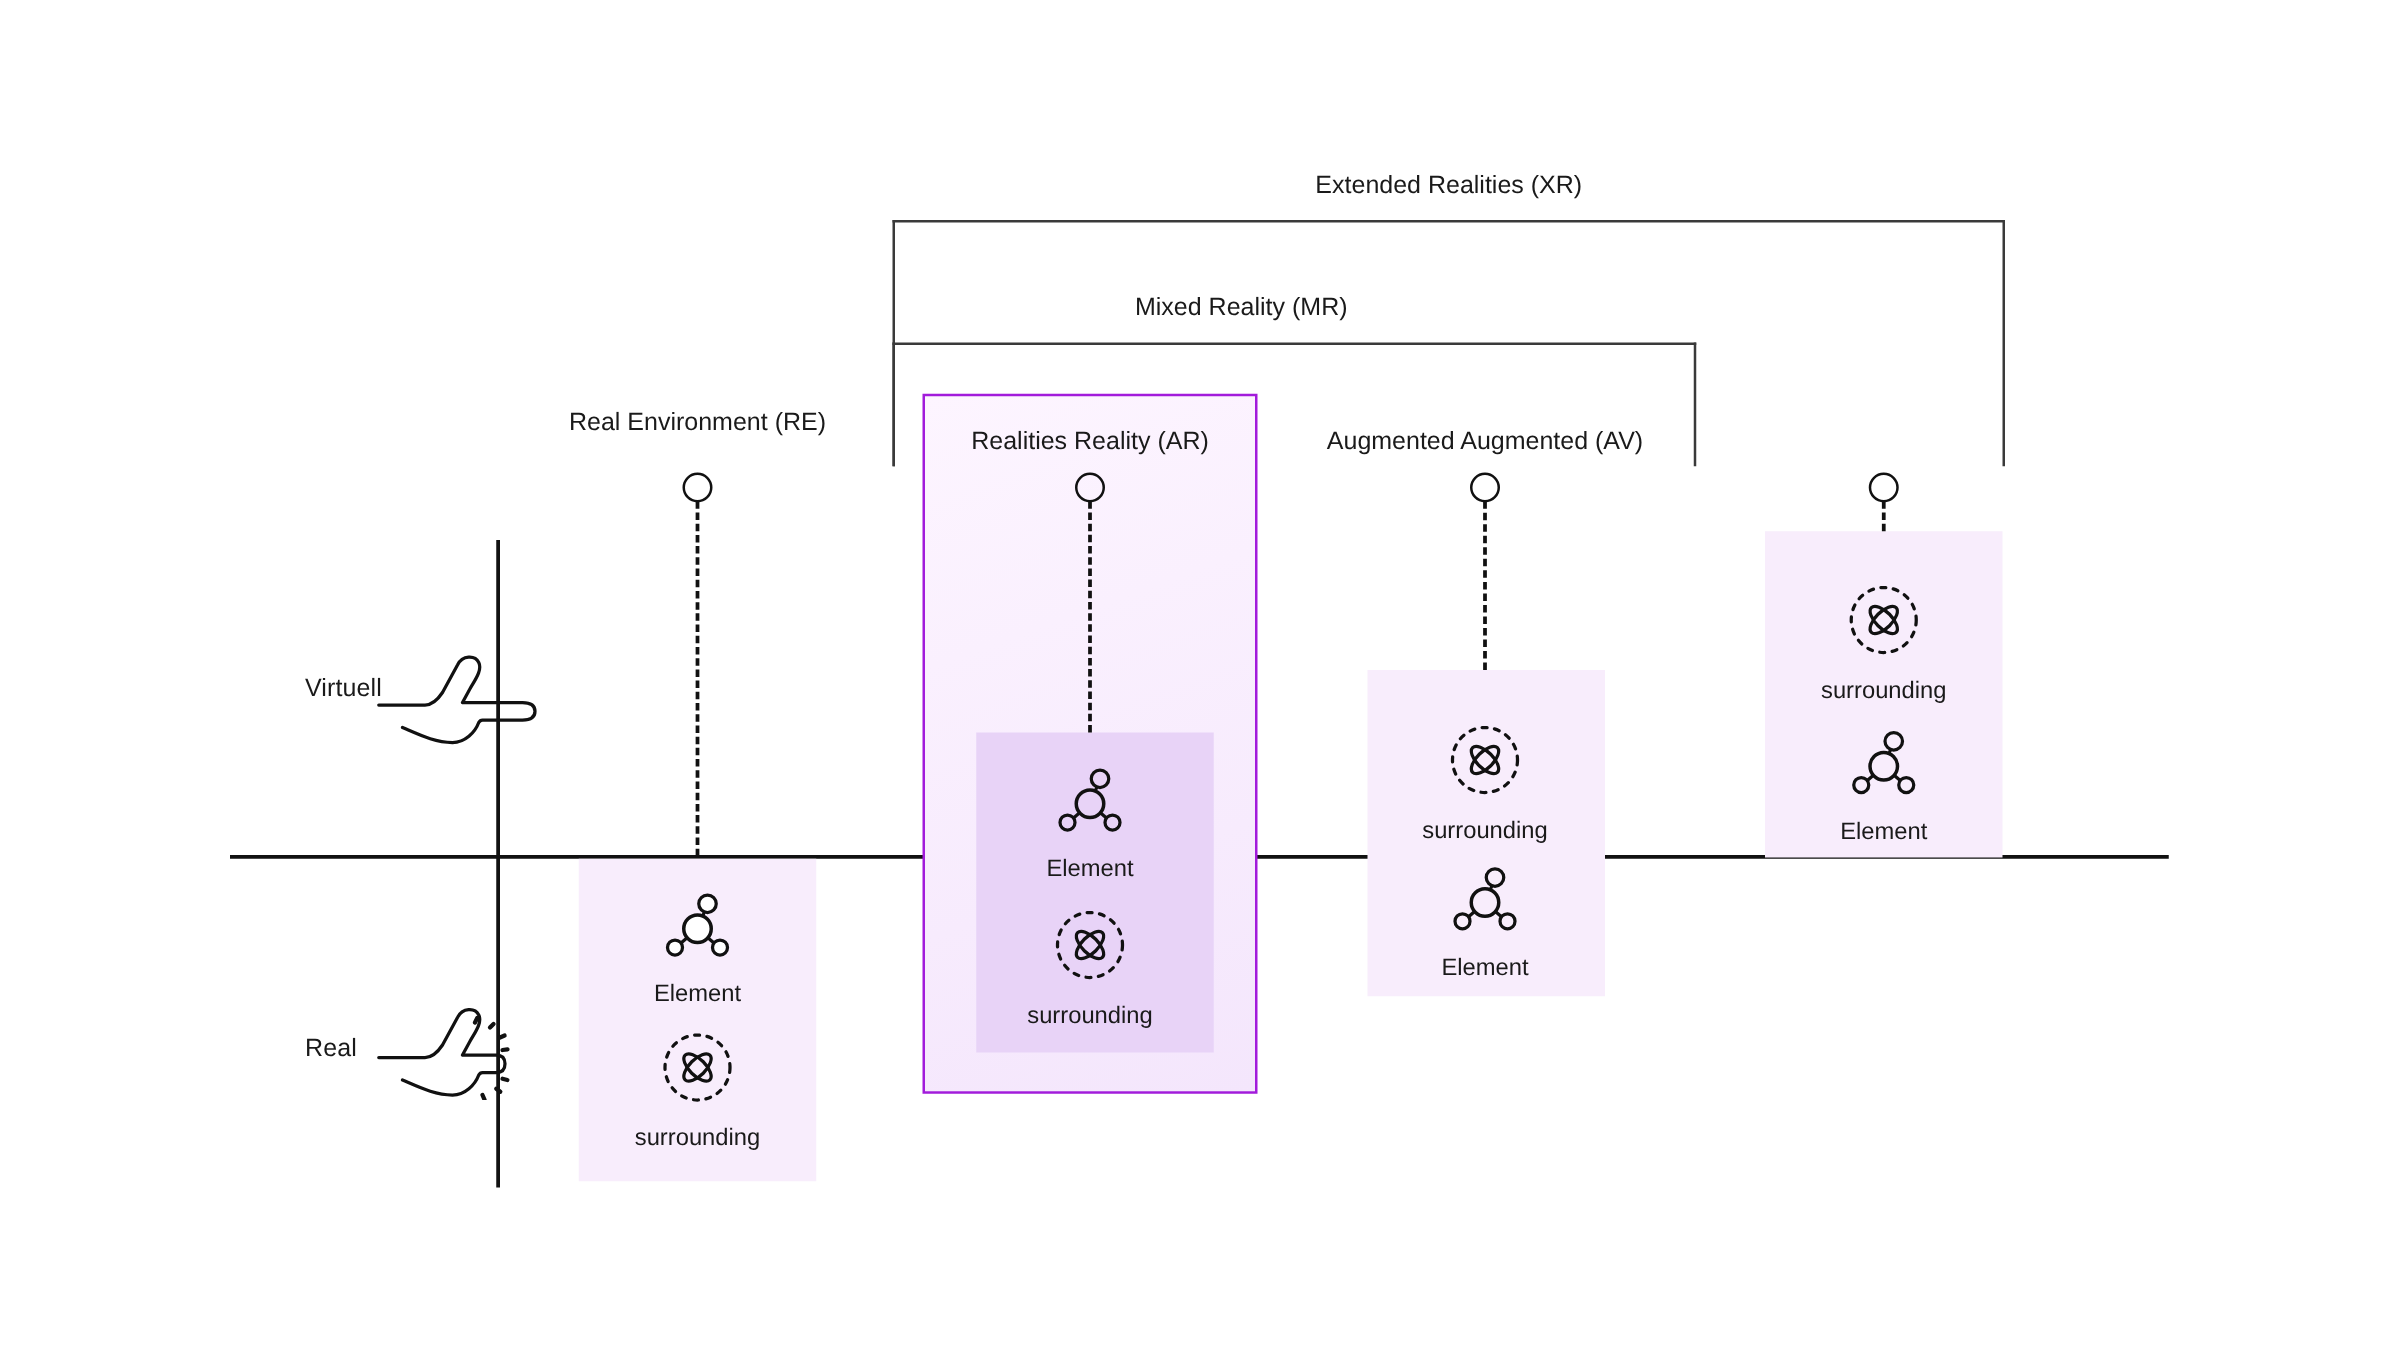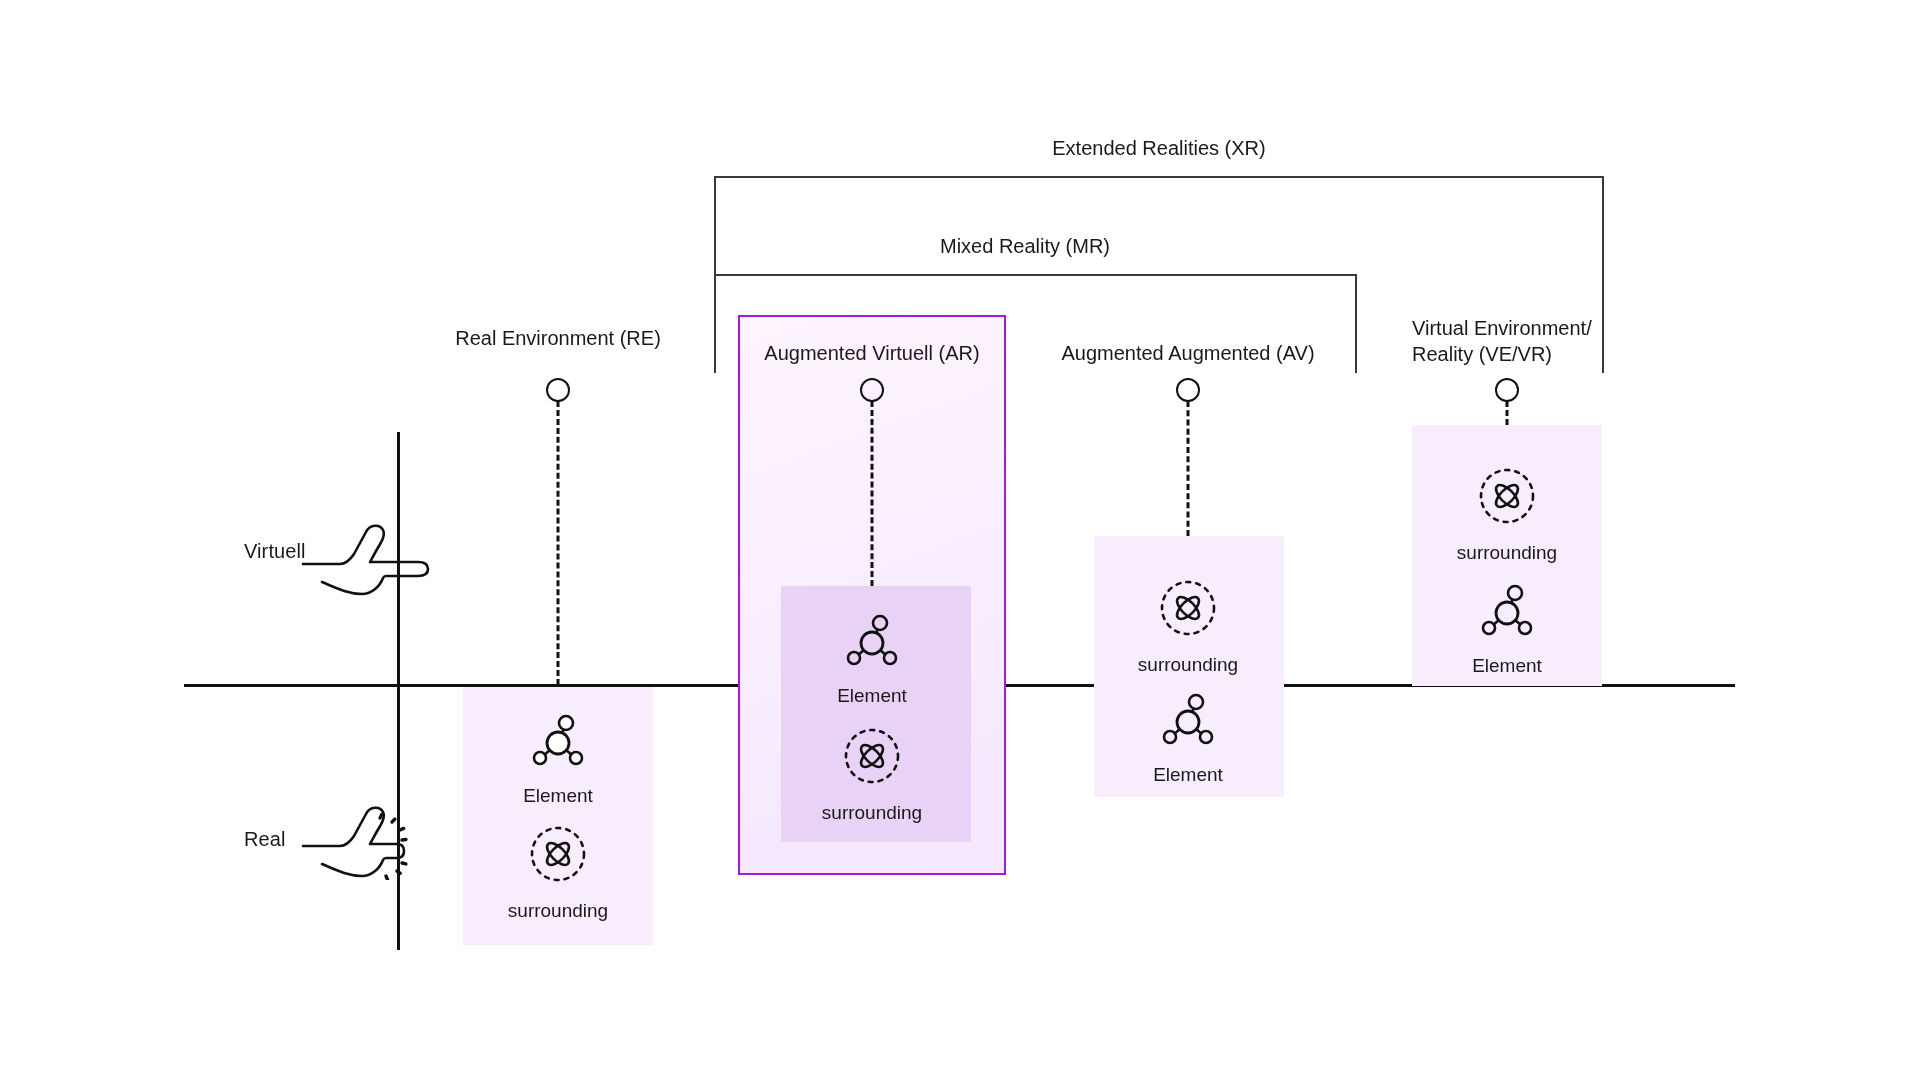--- a/index.html
+++ b/index.html
@@ -140,21 +140,21 @@
 </style>
 </head>
 <body>
 
 <div id="stage">
 
   <div class="bracket" style="left:714px; top:176px; width:890px; height:197px;"></div>
   <div class="bracket-label" style="left:1159px; top:137px;">Extended Realities (XR)</div>
 
   <div class="bracket" style="left:714px; top:274px; width:643px; height:99px;"></div>
-  <div class="bracket-label" style="left:1025px; top:235px;">Mixed Reality (MR)</div>
+  <div class="bracket-label" style="left:993px; top:235px;">Mixed Reality (MR)</div>
 
   <div class="axis-h"></div>
   <div class="axis-v"></div>
 
   <div class="side-label virtuell">Virtuell</div>
   <div class="hand-wrap virtuell">
     <svg width="130" height="80" viewBox="0 0 130 80">
       <path d="M3,46 L40,46 C46,46 50,42 54,36 L66,14 C70,6 80,6 83,12 C86,18 80,26 76,33 L70,44 L118,44 C125,44 128,47 128,51 C128,55 125,58 118,58 L86,58 C86,58 84,58 83,60 C80,68 72,76 62,76 C48,76 36,70 22,64" fill="none" stroke="#111111" stroke-width="2.6" stroke-linecap="round" stroke-linejoin="round"></path>
     </svg>
   </div>
@@ -210,21 +210,21 @@
         <circle cx="30" cy="30" r="26" fill="none" stroke="#111" stroke-width="2.6" stroke-dasharray="4 6" stroke-linecap="round"></circle>
         <g fill="none" stroke="#111" stroke-width="2.6" stroke-linecap="round">
           <ellipse cx="30" cy="30" rx="6.5" ry="14" transform="rotate(45 30 30)"></ellipse>
           <ellipse cx="30" cy="30" rx="6.5" ry="14" transform="rotate(-45 30 30)"></ellipse>
         </g>
       </svg>
     </span>
     <span class="caption">surrounding</span>
   </div>
 
-  <div class="col-title" style="left:872px; top:340px;">Augmented Virtuell (AR)</div>
+  <div class="col-title" style="left:872px; top:340px;">Realities Reality (AR)</div>
   <div class="head-circle" style="left:872px; top:378px;"></div>
   <div class="stem" style="left:872px; top:401px; height:185px;"></div>
 
   <div class="icon-group" style="left:872px; top:613px;">
     <span class="glyph">
       <svg width="54" height="56" viewBox="0 0 54 56">
         <line x1="27" y1="30" x2="34" y2="13" stroke="#111" stroke-width="2.6"></line>
         <line x1="27" y1="30" x2="12" y2="43" stroke="#111" stroke-width="2.6"></line>
         <line x1="27" y1="30" x2="42" y2="43" stroke="#111" stroke-width="2.6"></line>
         <circle cx="27" cy="30" r="11" fill="#e8d3f7" stroke="#111" stroke-width="2.8"></circle>
@@ -274,22 +274,20 @@
         <line x1="27" y1="30" x2="42" y2="43" stroke="#111" stroke-width="2.6"></line>
         <circle cx="27" cy="30" r="11" fill="#f8edfc" stroke="#111" stroke-width="2.8"></circle>
         <circle cx="35" cy="10" r="7" fill="#f8edfc" stroke="#111" stroke-width="2.6"></circle>
         <circle cx="9" cy="45" r="6" fill="#f8edfc" stroke="#111" stroke-width="2.6"></circle>
         <circle cx="45" cy="45" r="6" fill="#f8edfc" stroke="#111" stroke-width="2.6"></circle>
       </svg>
     </span>
     <span class="caption">Element</span>
   </div>
 
-  <div class="col-title left-align" style="left:1412px; top:315px; width:230px;">Virtual Environment/
-Reality (VE/VR)</div>
   <div class="head-circle" style="left:1507px; top:378px;"></div>
   <div class="stem" style="left:1507px; top:401px; height:24px;"></div>
 
   <div class="icon-group" style="left:1507px; top:466px;">
     <span class="glyph">
       <svg width="60" height="60" viewBox="0 0 60 60">
         <circle cx="30" cy="30" r="26" fill="none" stroke="#111" stroke-width="2.6" stroke-dasharray="4 6" stroke-linecap="round"></circle>
         <g fill="none" stroke="#111" stroke-width="2.6" stroke-linecap="round">
           <ellipse cx="30" cy="30" rx="6.5" ry="14" transform="rotate(45 30 30)"></ellipse>
           <ellipse cx="30" cy="30" rx="6.5" ry="14" transform="rotate(-45 30 30)"></ellipse>

